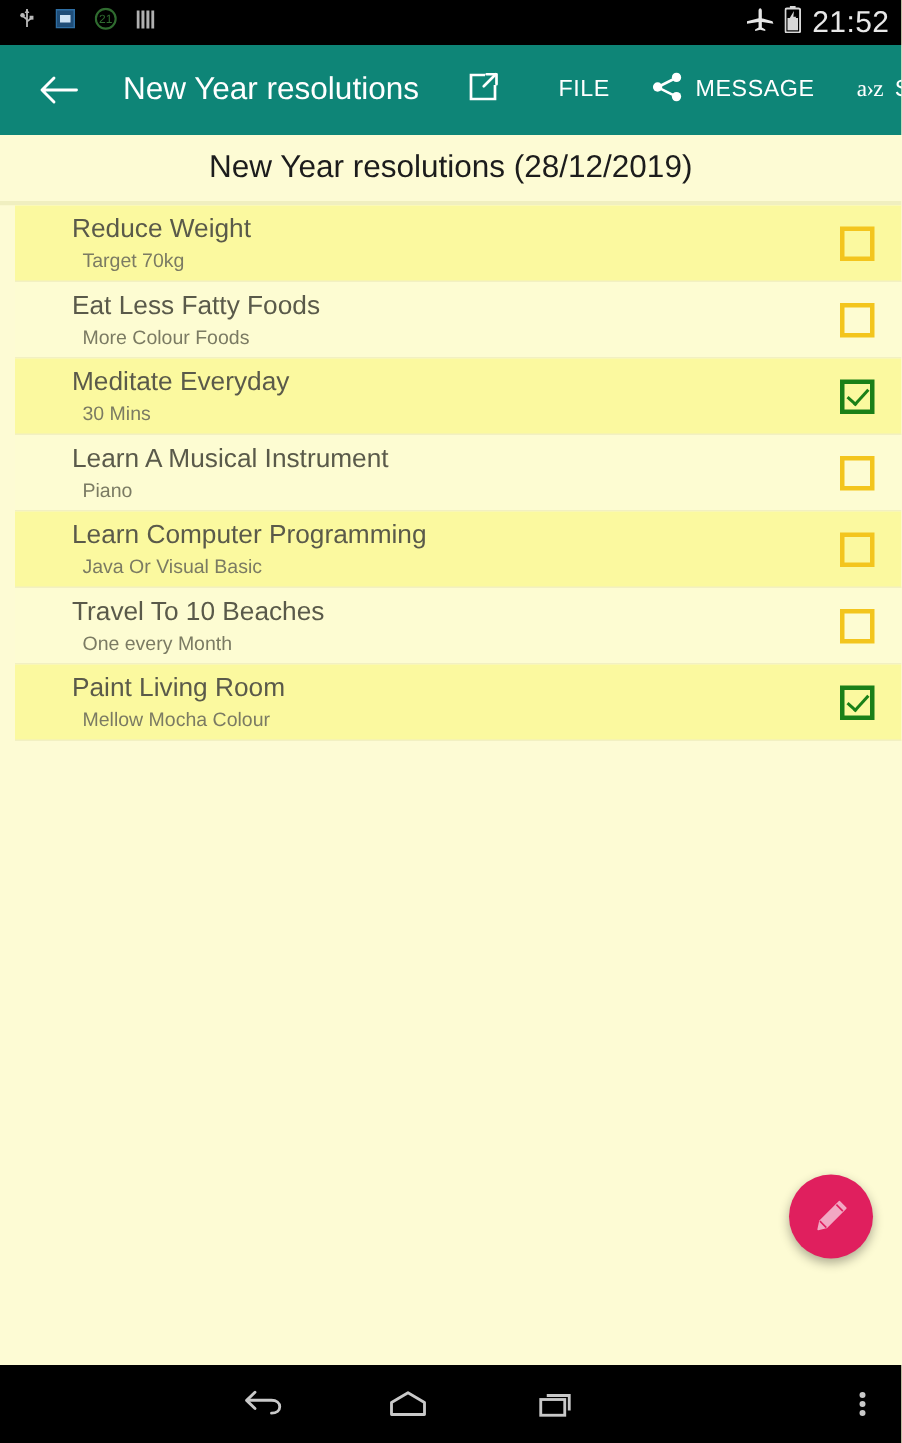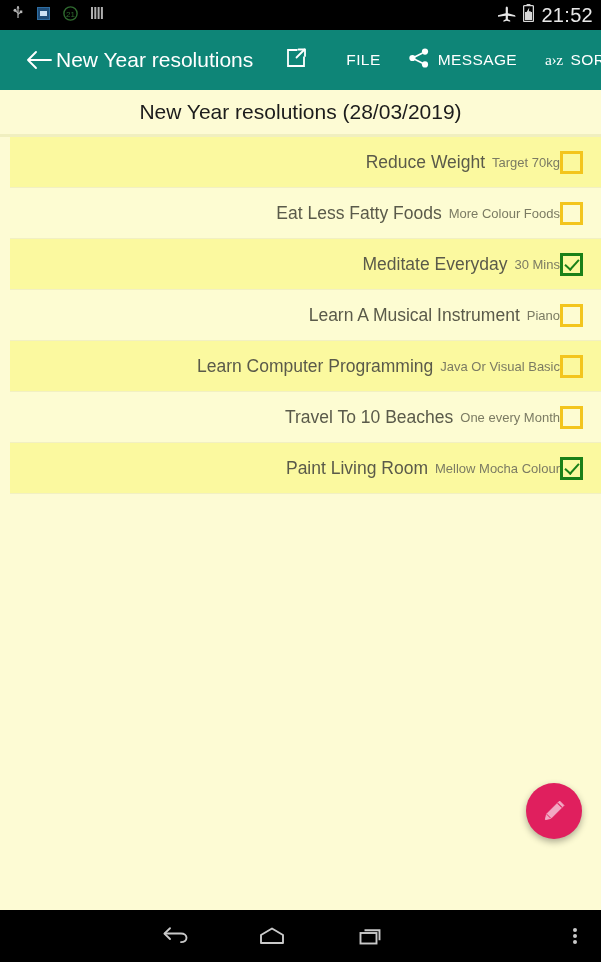--- a/index.html
+++ b/index.html
@@ -60,20 +60,21 @@
     height: 34px;
     display: flex;
     align-items: center;
     justify-content: center;
     cursor: pointer;
     flex: 0 0 auto;
   }
   #app-title {
     color: #ffffff;
     font-size: 21px;
+    margin-left: 26px;
     white-space: nowrap;
     flex: 0 0 auto;
   }
   .action-item {
     display: flex;
     align-items: center;
     cursor: pointer;
     flex: 0 0 auto;
     height: 60px;
   }
@@ -124,21 +125,22 @@
     border-bottom: 1px solid #f2f0c2;
     position: relative;
   }
   .list-item.alt-odd  { background: #fbf99f; }
   .list-item.alt-even { background: #fdfcd2; }
 
   .item-texts {
     flex: 1 1 auto;
     min-width: 0;
     display: flex;
-    justify-content: flex-end;
+    flex-direction: column;
+    justify-content: flex-start;
   }
   .item-title {
     font-size: 17.5px;
     color: #5a5a4a;
     line-height: 1.18;
     white-space: nowrap;
   }
   .item-subtitle {
     font-size: 13px;
     color: #7b7b63;
@@ -319,21 +321,21 @@
     <span class="action-label">MESSAGE</span>
   </div>
 
   <div id="action-sort" class="action-item">
     <span class="sort-glyph">a›z</span>
     <span class="action-label">SORT</span>
   </div>
 </div>
 
 <div id="list-header">
-  <div id="list-header-text">New Year resolutions (28/03/2019)</div>
+  <div id="list-header-text">New Year resolutions (28/12/2019)</div>
 </div>
 
 <div id="resolution-list">
     <div class="list-item alt-odd">
       <div class="item-texts">
         <div class="item-title">Reduce Weight</div>
         <div class="item-subtitle">Target 70kg</div>
       </div>
       <div class="item-checkbox unchecked"></div>
     </div>

